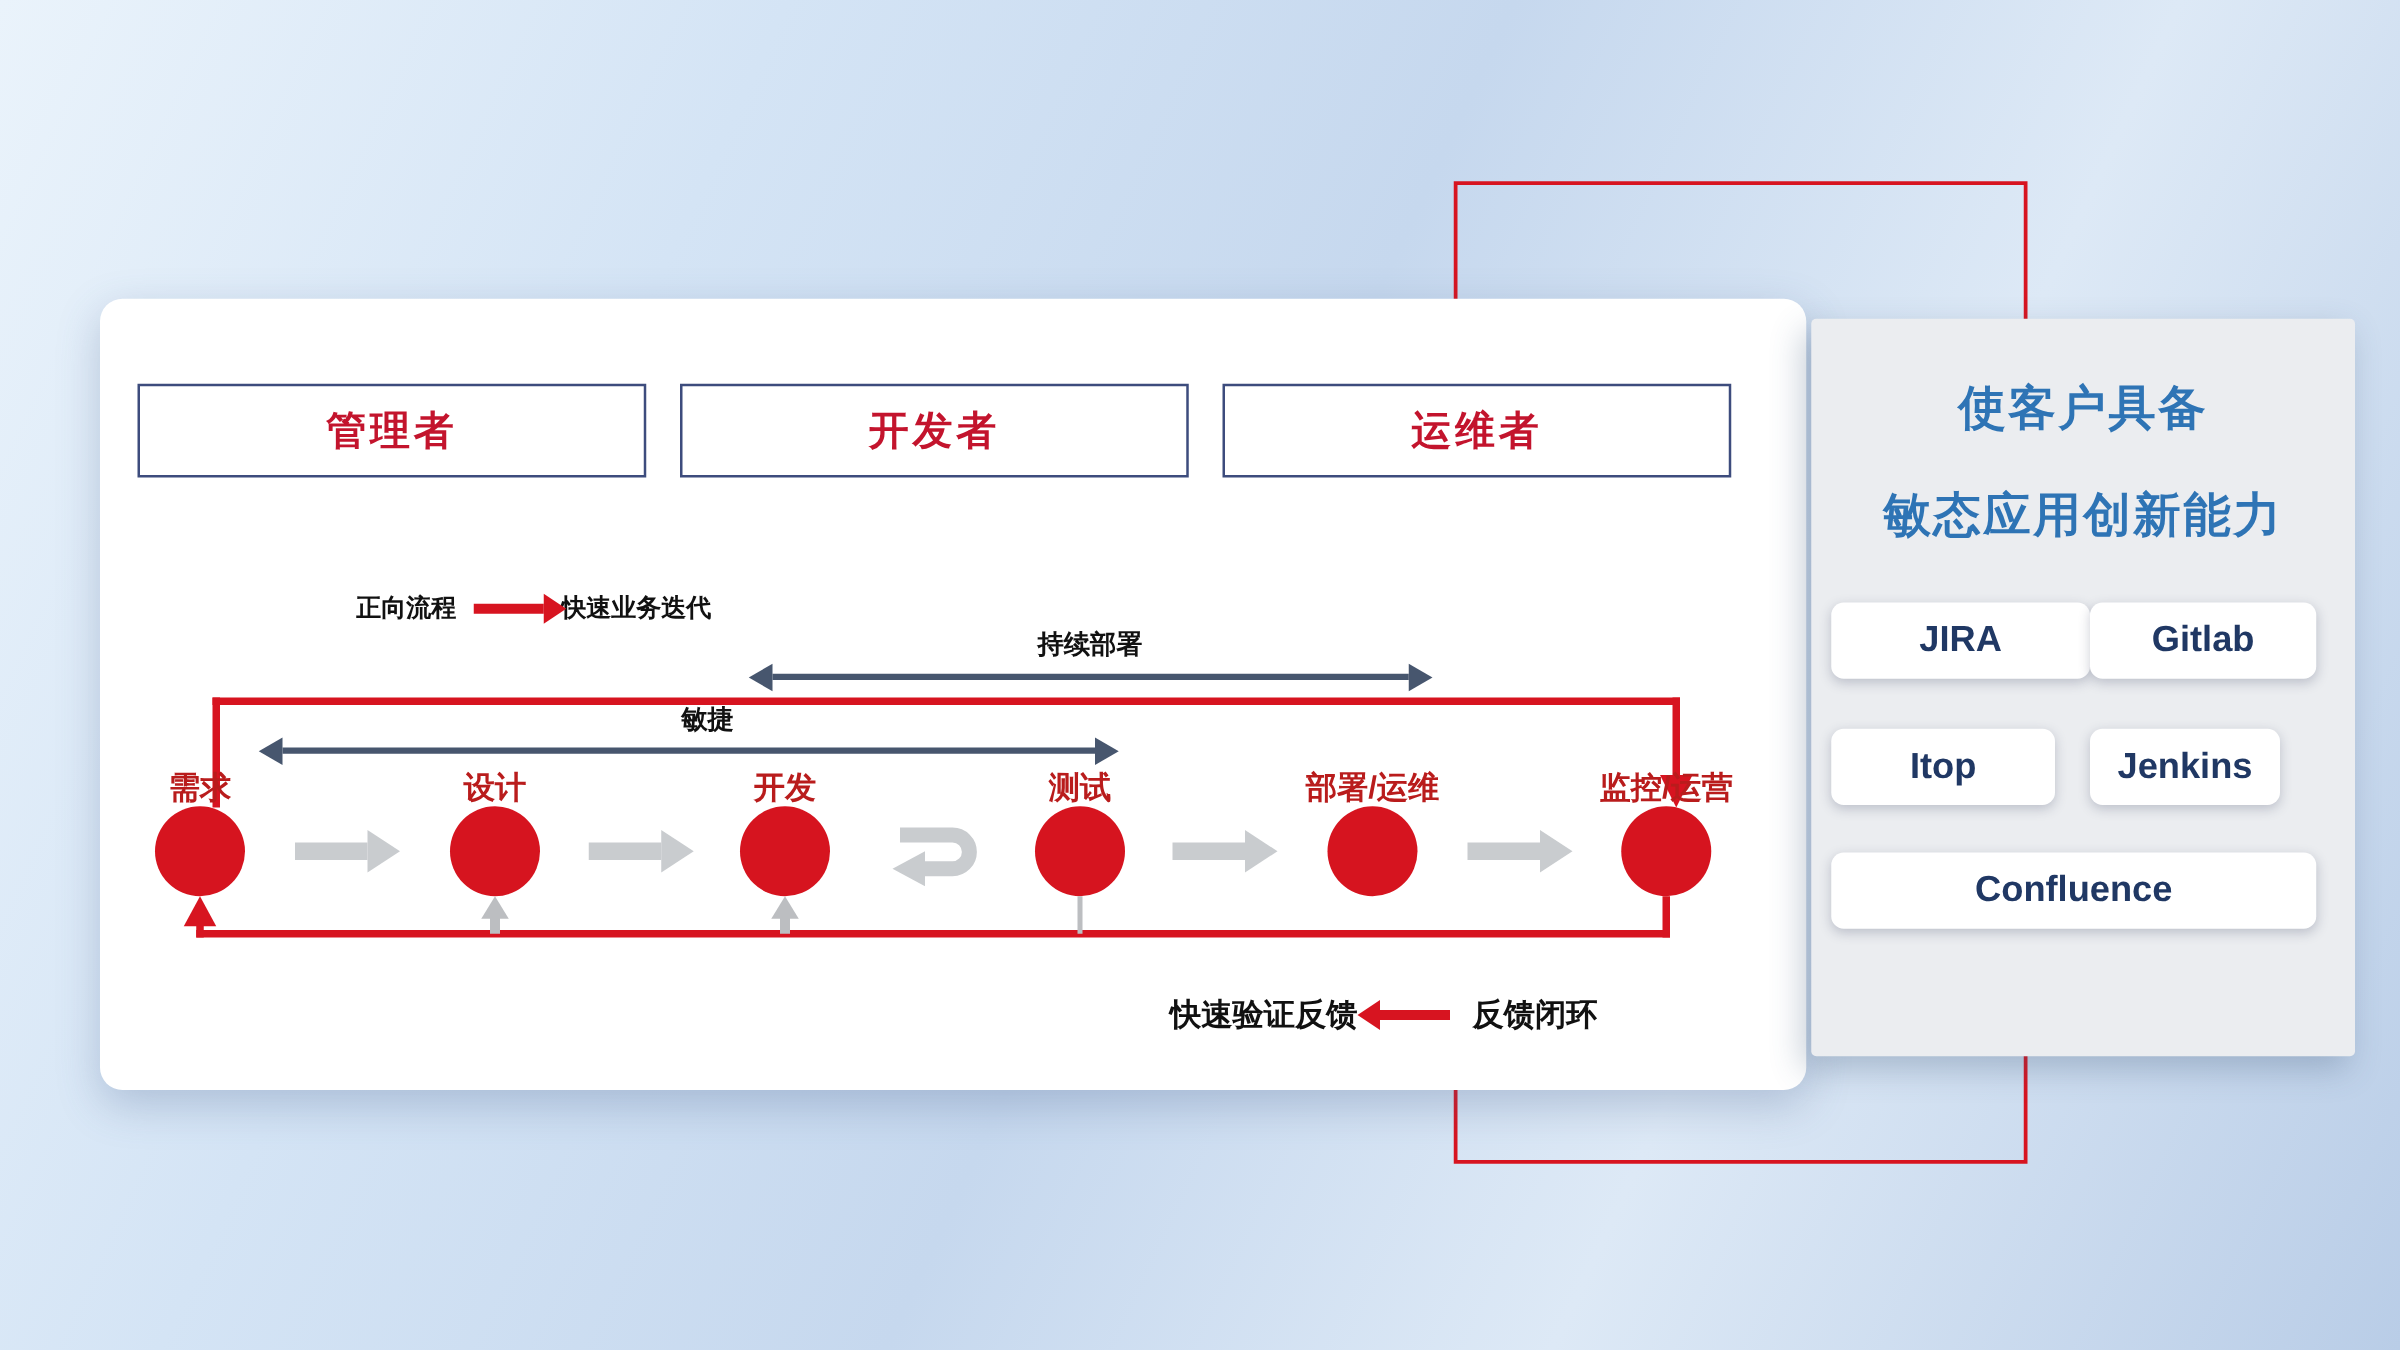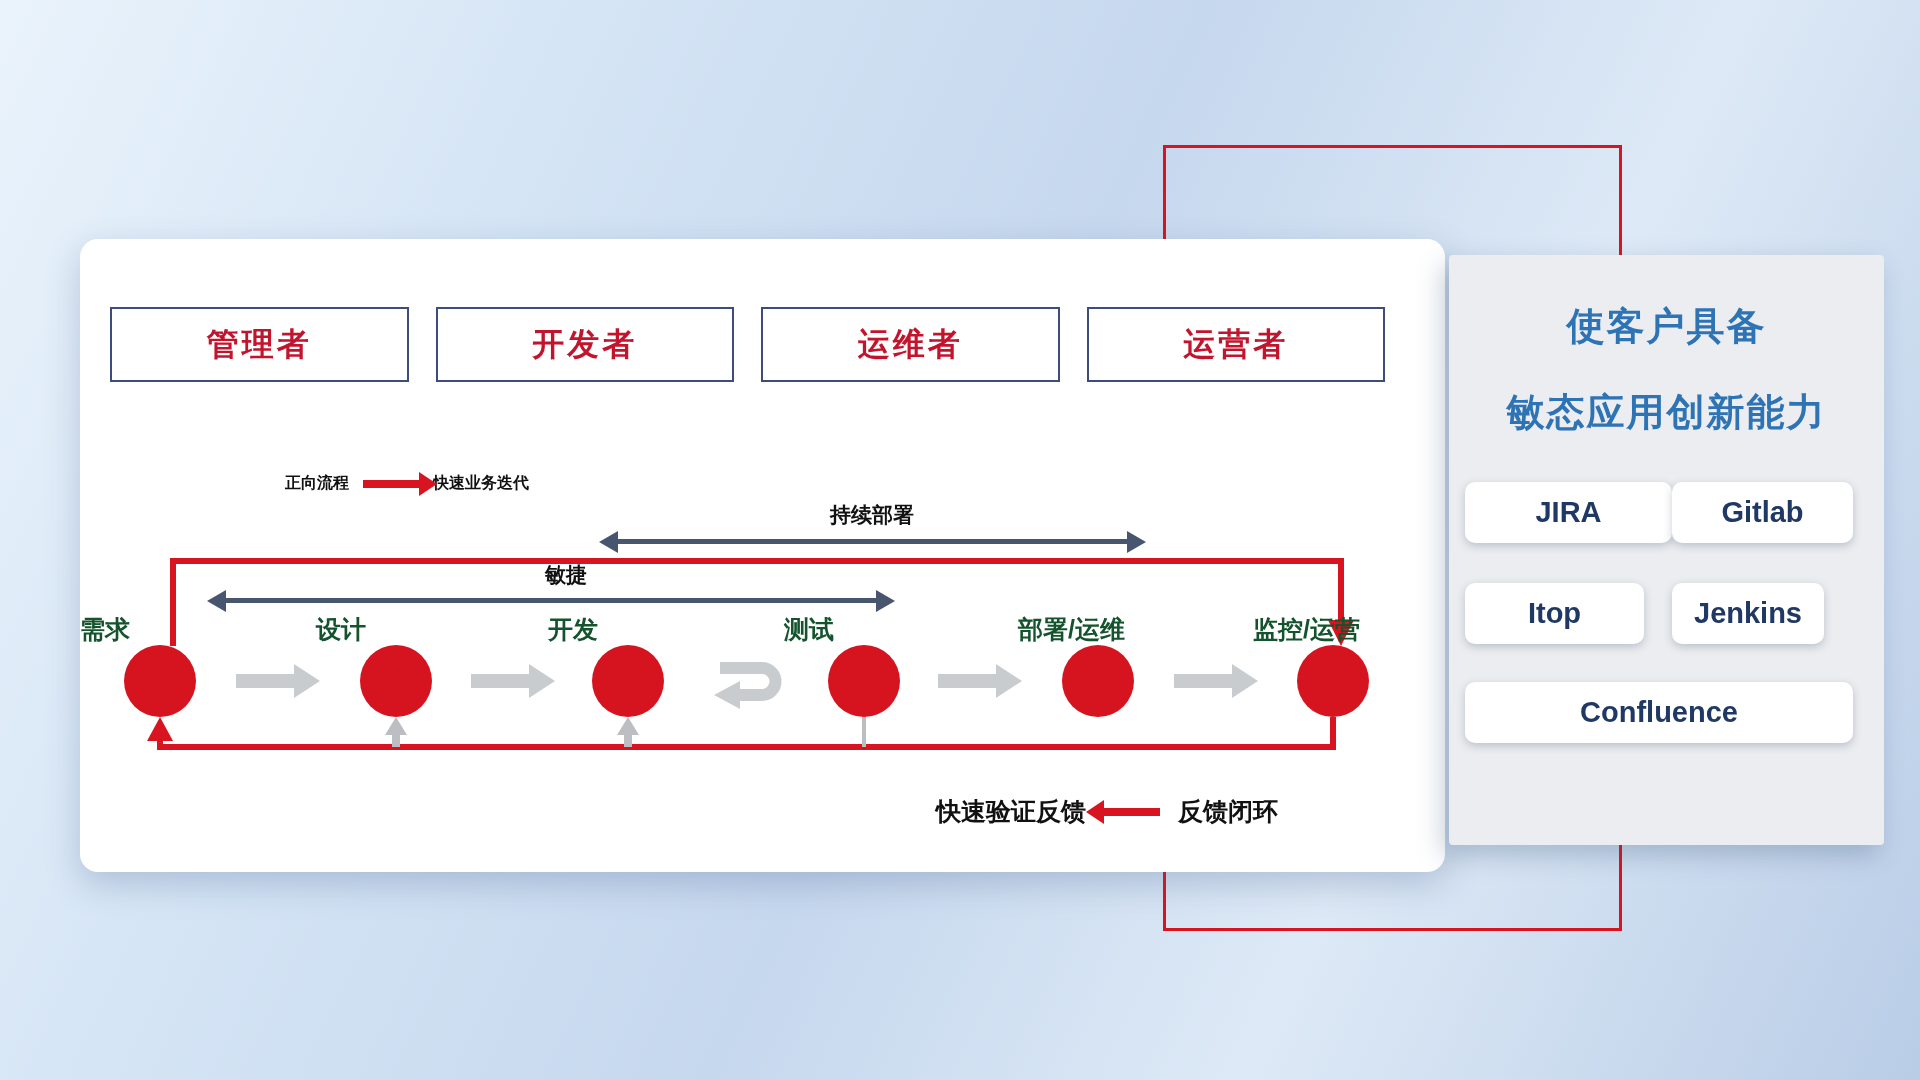--- a/index.html
+++ b/index.html
@@ -27,40 +27,40 @@
   
   #roles-row{left:30px;top:68px;width:1275px;height:75px;display:flex;gap:27px;text-align:center;}
   .role-box{flex:1;border:2px solid #3d4c7d;background:#fff;display:flex;align-items:center;justify-content:center;
     font-size:32px;font-weight:bold;color:#c3142d;letter-spacing:3px;}
 
   
   #flow-desc{left:0;top:170px;width:100%;text-align:center;font-size:26px;font-weight:bold;color:#1a1a1a;letter-spacing:1px;}
 
   
   .legend{display:flex;align-items:center;gap:14px;font-weight:bold;color:#111;}
-  #legend-top{left:205px;top:234px;font-size:16px;}
+  #legend-top{left:205px;top:234px;font-size:20px;}
   #legend-bottom{left:856px;top:556px;font-size:25px;gap:18px;}
   .r-arrow-right{position:relative;width:56px;height:8px;background:#d71420;flex:none;}
   .r-arrow-right::after{content:"";position:absolute;left:100%;top:50%;transform:translateY(-50%);
     border-left:18px solid #d71420;border-top:12px solid transparent;border-bottom:12px solid transparent;}
   .r-arrow-left{position:relative;width:56px;height:8px;background:#d71420;flex:none;}
   .r-arrow-left::before{content:"";position:absolute;right:100%;top:50%;transform:translateY(-50%);
     border-right:18px solid #d71420;border-top:12px solid transparent;border-bottom:12px solid transparent;}
 
   
   .span-arrow{height:5px;background:#47566e;}
   .span-arrow::before,.span-arrow::after{content:"";position:absolute;top:50%;transform:translateY(-50%);
     border-top:11px solid transparent;border-bottom:11px solid transparent;}
   .span-arrow::before{right:100%;border-right:19px solid #47566e;}
   .span-arrow::after{left:100%;border-left:19px solid #47566e;}
   .span-label{text-align:center;font-size:21px;font-weight:bold;color:#111;}
 
   
   .stage-circle{width:72px;height:72px;border-radius:50%;background:#d6141f;top:406px;}
-  .stage-label{top:374px;width:160px;text-align:left;font-size:25px;font-weight:bold;color:#14532d;}
+  .stage-label{top:374px;width:160px;text-align:center;font-size:25px;font-weight:bold;color:#b91c1c;}
 
   
   .flow-arrow{width:84px;height:34px;top:425px;}
   .flow-arrow .bar{position:absolute;left:0;top:10px;width:58px;height:14px;background:#c9cccf;}
   .flow-arrow .head{position:absolute;left:58px;top:0;width:0;height:0;
     border-left:26px solid #c9cccf;border-top:17px solid transparent;border-bottom:17px solid transparent;}
 
   
   .red-seg{background:#d71420;}
   .tri{width:0;height:0;}
@@ -72,21 +72,20 @@
 <body>
 
 <div class="abs" id="red-frame"></div>
 
 <div class="abs" id="main-panel">
 
   <div class="abs" id="roles-row">
     <div class="role-box">管理者</div>
     <div class="role-box">开发者</div>
     <div class="role-box">运维者</div>
-    <div class="role-box">运营者</div>
   </div>
 
 
   <div class="abs legend" id="legend-top">
     <span>正向流程</span>
     <span class="r-arrow-right"></span>
     <span>快速业务迭代</span>
   </div>
 
   <div class="abs span-label" style="left:692px;top:262px;width:200px;">持续部署</div>

